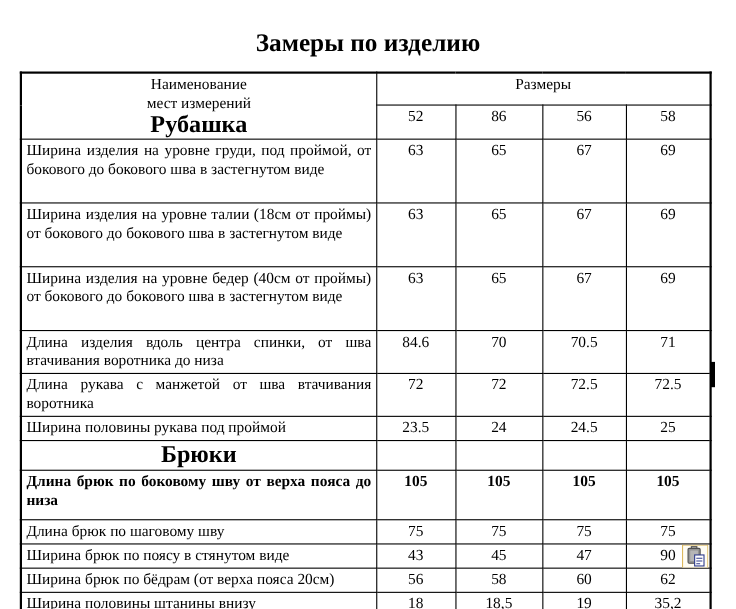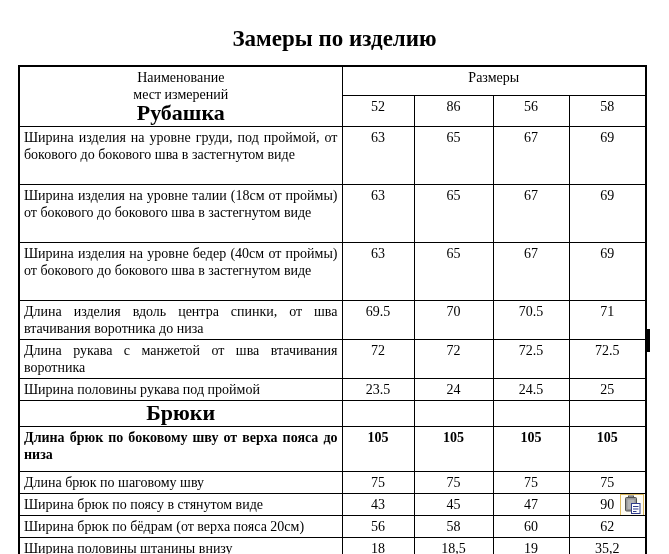--- a/index.html
+++ b/index.html
@@ -80,21 +80,21 @@
       </tr>
       <tr>
         <td class="name-cell">Ширина изделия на уровне бедер (40см от проймы) от бокового до бокового шва в застегнутом виде</td>
         <td class="num-cell"><span>63</span></td>
         <td class="num-cell"><span>65</span></td>
         <td class="num-cell"><span>67</span></td>
         <td class="num-cell"><span>69</span></td>
       </tr>
       <tr>
         <td class="name-cell">Длина изделия вдоль центра спинки, от шва втачивания воротника до низа</td>
-        <td class="num-cell"><span>69.5</span></td>
+        <td class="num-cell"><span>84.6</span></td>
         <td class="num-cell"><span>70</span></td>
         <td class="num-cell"><span>70.5</span></td>
         <td class="num-cell"><span>71</span></td>
       </tr>
       <tr>
         <td class="name-cell">Длина рукава с манжетой от шва втачивания воротника</td>
         <td class="num-cell"><span>72</span></td>
         <td class="num-cell"><span>72</span></td>
         <td class="num-cell"><span>72.5</span></td>
         <td class="num-cell"><span>72.5</span></td>

